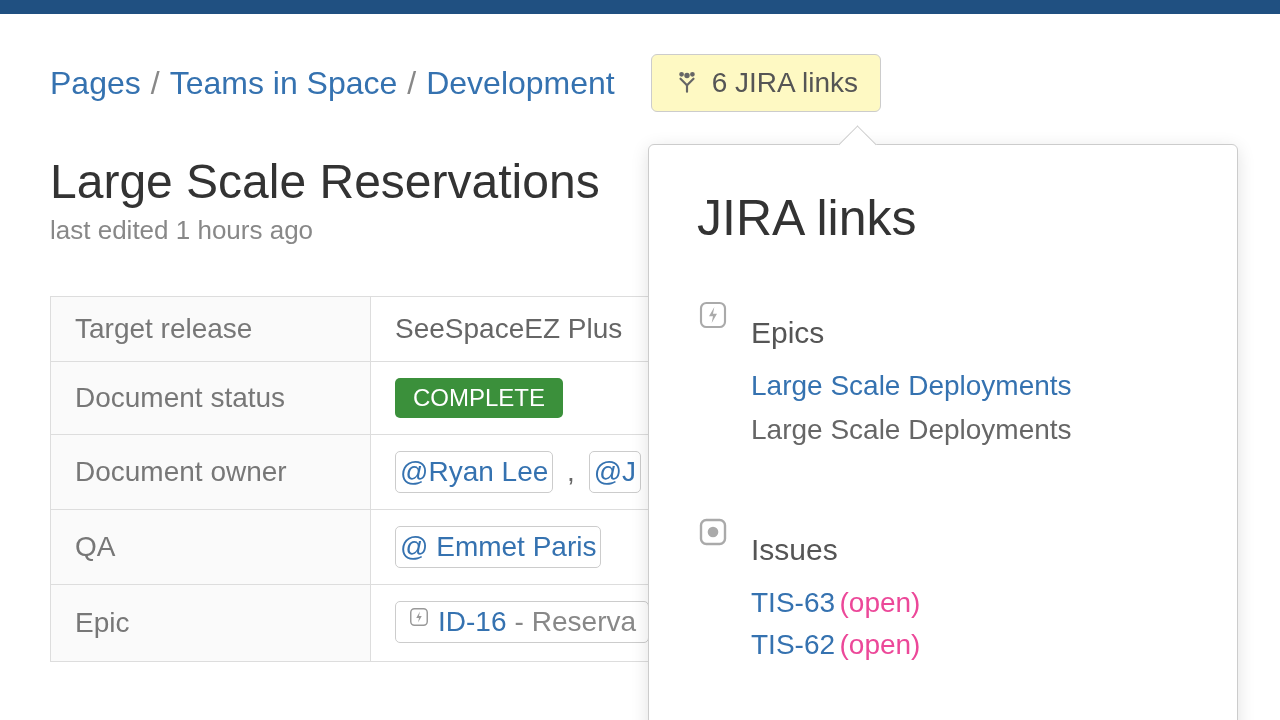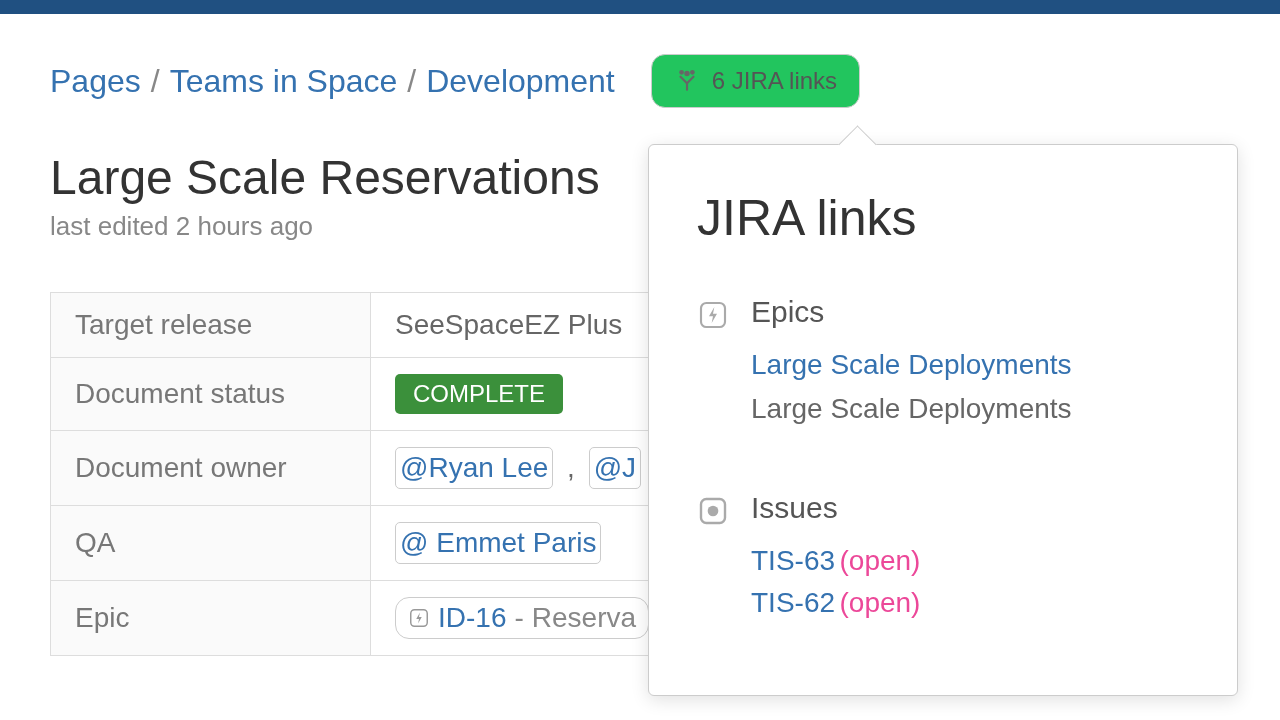--- a/index.html
+++ b/index.html
@@ -34,25 +34,25 @@
     }
     .breadcrumb a {
       color: #3572b0;
       text-decoration: none;
       cursor: pointer;
     }
     .breadcrumb .sep {
       color: #888;
     }
     .jira-links-btn {
-      background: #22c55e;
+      background: #fef9c3;
       border: 1px solid #ccc;
-      border-radius: 14px;
+      border-radius: 6px;
       padding: 12px 22px;
-      font-size: 24px;
+      font-size: 28px;
       color: #555;
       display: flex;
       align-items: center;
       gap: 12px;
       cursor: pointer;
       position: relative;
     }
     .jira-icon svg { width: 26px; height: 26px; display:block; }
     .page-title {
       font-size: 48px;
@@ -96,24 +96,23 @@
       border-radius: 5px;
       padding: 4px 4px;
       color: #3572b0;
       font-size: 28px;
       cursor: pointer;
       display: inline-block;
     }
     .comma-sep { color: #666; font-size: 28px; margin: 0 6px; }
     .epic-chip {
       border: 1px solid #ccc;
-      border-radius: 14px;
+      border-radius: 5px;
       padding: 4px 12px;
       display: inline-flex;
-      align-items: center;
       gap: 8px;
       font-size: 28px;
     }
     .epic-chip .epic-id { color: #3572b0; font-weight: 500; }
     .epic-chip .epic-desc { color: #888; }
     .bolt-icon svg { width: 22px; height: 22px; display:block; }
     
     .popover {
       position: absolute;
       top: 130px;
@@ -153,20 +152,21 @@
       width: 36px;
       flex-shrink: 0;
       padding-top: 4px;
     }
     .popover-section-icon svg { width: 32px; height: 32px; display:block; }
     .popover-section-body { flex: 1; }
     .popover-section-heading {
       font-size: 30px;
       color: #555;
       margin-bottom: 20px;
+      margin-top: 21px;
     }
     .popover-link {
       color: #3572b0;
       font-size: 28px;
       text-decoration: none;
       cursor: pointer;
       display: inline;
     }
     .popover-status {
       color: #ec4899;
@@ -207,21 +207,21 @@
           <circle cx="17" cy="4" r="1.2" fill="#666"></circle>
           <path d="M6 8 L12 14 L18 8" stroke-linecap="round" stroke-linejoin="round"></path>
           <path d="M12 14 L12 20" stroke-linecap="round"></path>
         </svg>
       </span>
       <span>6 JIRA links</span>
     </button>
   </div>
 
   <h1 class="page-title">Large Scale Reservations</h1>
-  <div class="last-edited">last edited 2 hours ago</div>
+  <div class="last-edited">last edited 1 hours ago</div>
 
   <table class="info-table">
     <tbody>
         <tr>
       <td class="label-cell">Target release</td>
       <td>SeeSpaceEZ Plus</td>
     </tr>
     <tr>
       <td class="label-cell">Document status</td>
       <td>

